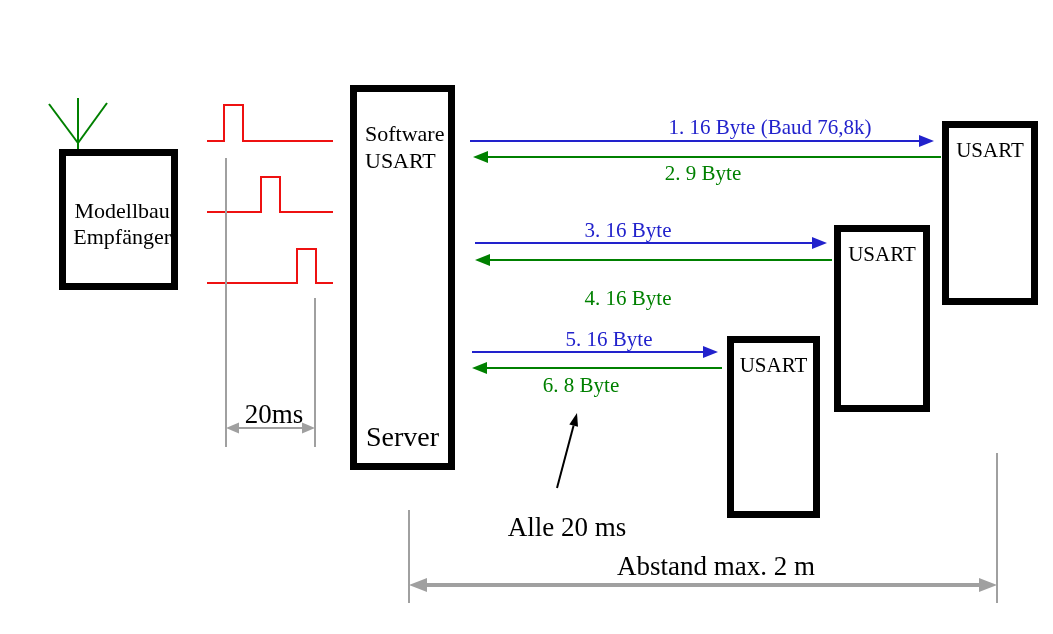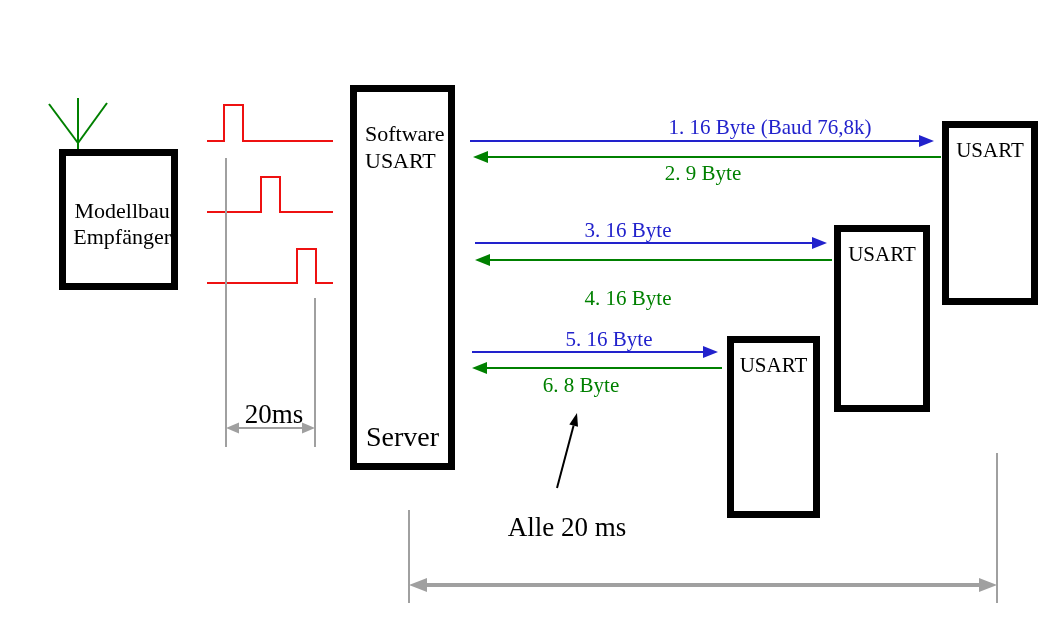--- a/index.html
+++ b/index.html
@@ -127,14 +127,15 @@
 
   <div class="msg-label t-blue" style="left:770px;top:115px;">1. 16 Byte (Baud 76,8k)</div>
   <div class="msg-label t-green" style="left:703px;top:161px;">2. 9 Byte</div>
   <div class="msg-label t-blue" style="left:628px;top:218px;font-family:Liberation Serif, serif;">3. 16 Byte</div>
   <div class="msg-label t-green" style="left:628px;top:266px;margin-top:20px;">4. 16 Byte</div>
   <div class="msg-label t-blue" style="left:581px;top:327px;margin-left:28px;">5. 16 Byte</div>
   <div class="msg-label t-green" style="left:581px;top:373px;">6. 8 Byte</div>
 
   <div class="note" style="left:274px;top:399px;">20ms</div>
   <div class="note" style="left:567px;top:500px;margin-top:12px;">Alle 20 ms</div>
+  <div class="note" style="left:716px;top:551px;">Abstand max. 2 m</div>
 
 </div>
 
 </body></html>

